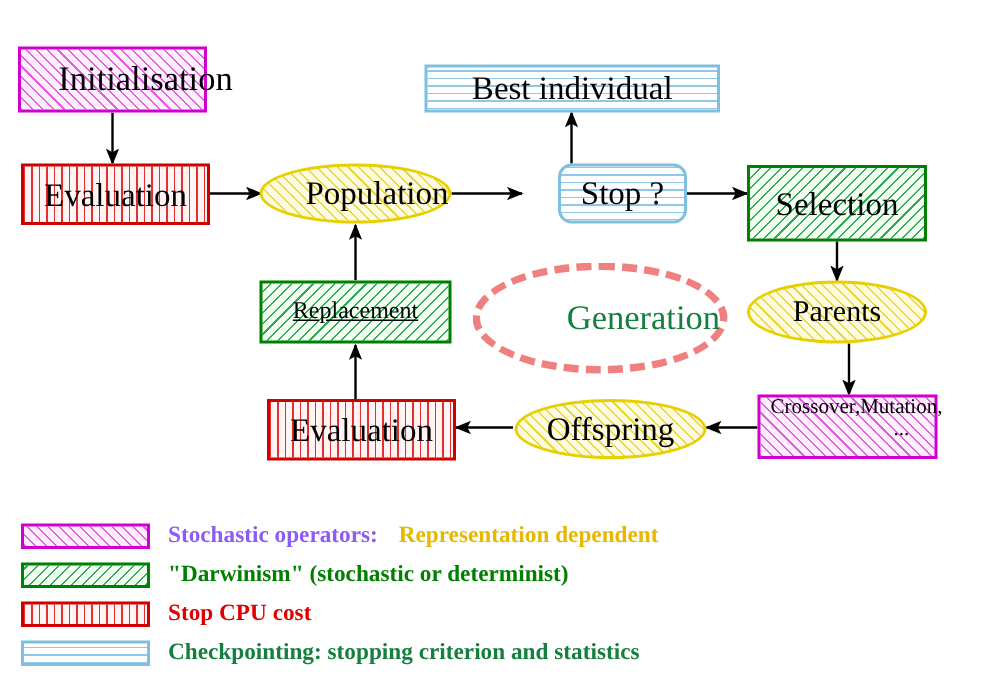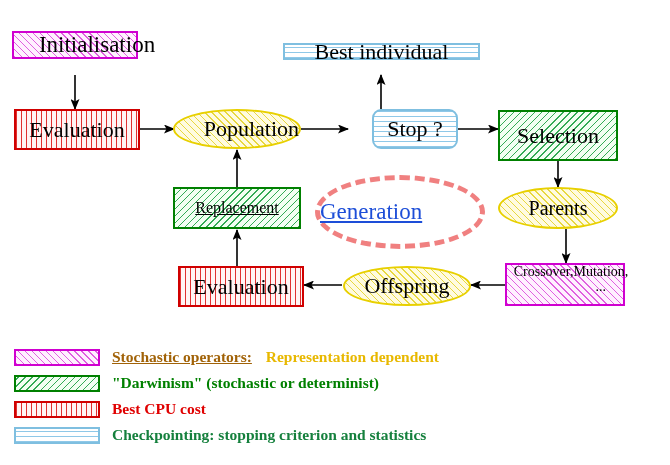--- a/index.html
+++ b/index.html
@@ -61,24 +61,23 @@
   .ellipse { border-radius: 50%; }
   .rounded { border-radius: 9px; margin-left: 24px; }
 
   
   .generation {
     position: absolute;
     border: 5px dashed #f08080;
     border-radius: 50%;
     display: flex;
     align-items: center;
-    justify-content: flex-start;
-    color: #1d4ed8;
+    justify-content: flex-end;
+    color: #15803d;
     box-sizing: border-box;
-    text-decoration: underline;
   }
 
   
   #arrows {
     position: absolute;
     left: 0; top: 0;
     width: 670px;
     height: 465px;
     pointer-events: none;
   }
@@ -104,21 +103,21 @@
     height: 17px;
     box-sizing: border-box;
   }
   .legend-text {
     position: absolute;
     left: 112px;
     white-space: nowrap;
     font-size: 15.5px;
     font-weight: bold;
   }
-  .lt-magenta { color: #a16207; text-decoration: underline; }
+  .lt-magenta { color: #8b5cf6; }
   .lt-gold    { color: #e8b800; }
   .lt-green   { color: #008000; }
   .lt-red     { color: #e00000; }
   .lt-blue    { color: #15803d; }
 </style>
 </head>
 <body>
 
 <div id="canvas">
 
@@ -147,29 +146,29 @@
       <line x1="505" y1="285" x2="471" y2="285"></line>
 
       <line x1="342" y1="285" x2="304" y2="285"></line>
 
       <line x1="237" y1="267" x2="237" y2="230"></line>
 
       <line x1="237" y1="187" x2="237" y2="150"></line>
     </g>
   </svg>
 
-  <div class="node fill-magenta" style="left:12px; top:31px; width:126px; height:28px; font-size:23px;padding-left:44px;">
+  <div class="node fill-magenta" style="left:12px; top:31px; width:126px; height:44px; font-size:23px;padding-left:44px;">
     <span>Initialisation</span>
   </div>
 
   <div class="node fill-red" style="left:14px; top:109px; width:126px; height:41px; font-size:22px;">
     <span>Evaluation</span>
   </div>
 
-  <div class="node fill-blue" style="left:283px; top:43px; width:197px; height:17px; font-size:22px;">
+  <div class="node fill-blue" style="left:283px; top:43px; width:197px; height:32px; font-size:22px;">
     <span>Best individual</span>
   </div>
 
   <div class="node fill-yellow ellipse" style="left:173px; top:109px; width:128px; height:40px; font-size:22px;justify-content:flex-end;">
     <span>Population</span>
   </div>
 
   <div class="node fill-blue rounded" style="left:348px; top:109px; width:86px; height:40px; font-size:22px;">
     <span>Stop ?</span>
   </div>
@@ -213,21 +212,21 @@
       </span>
     </div>
 
     <div class="legend-row">
       <span class="legend-swatch fill-green"></span>
       <span class="legend-text lt-green">"Darwinism" (stochastic or determinist)</span>
     </div>
 
     <div class="legend-row">
       <span class="legend-swatch fill-red"></span>
-      <span class="legend-text lt-red">Best CPU cost</span>
+      <span class="legend-text lt-red">Stop CPU cost</span>
     </div>
 
     <div class="legend-row">
       <span class="legend-swatch fill-blue"></span>
       <span class="legend-text lt-blue">Checkpointing: stopping criterion and statistics</span>
     </div>
 
   </div>
 
 </div>

